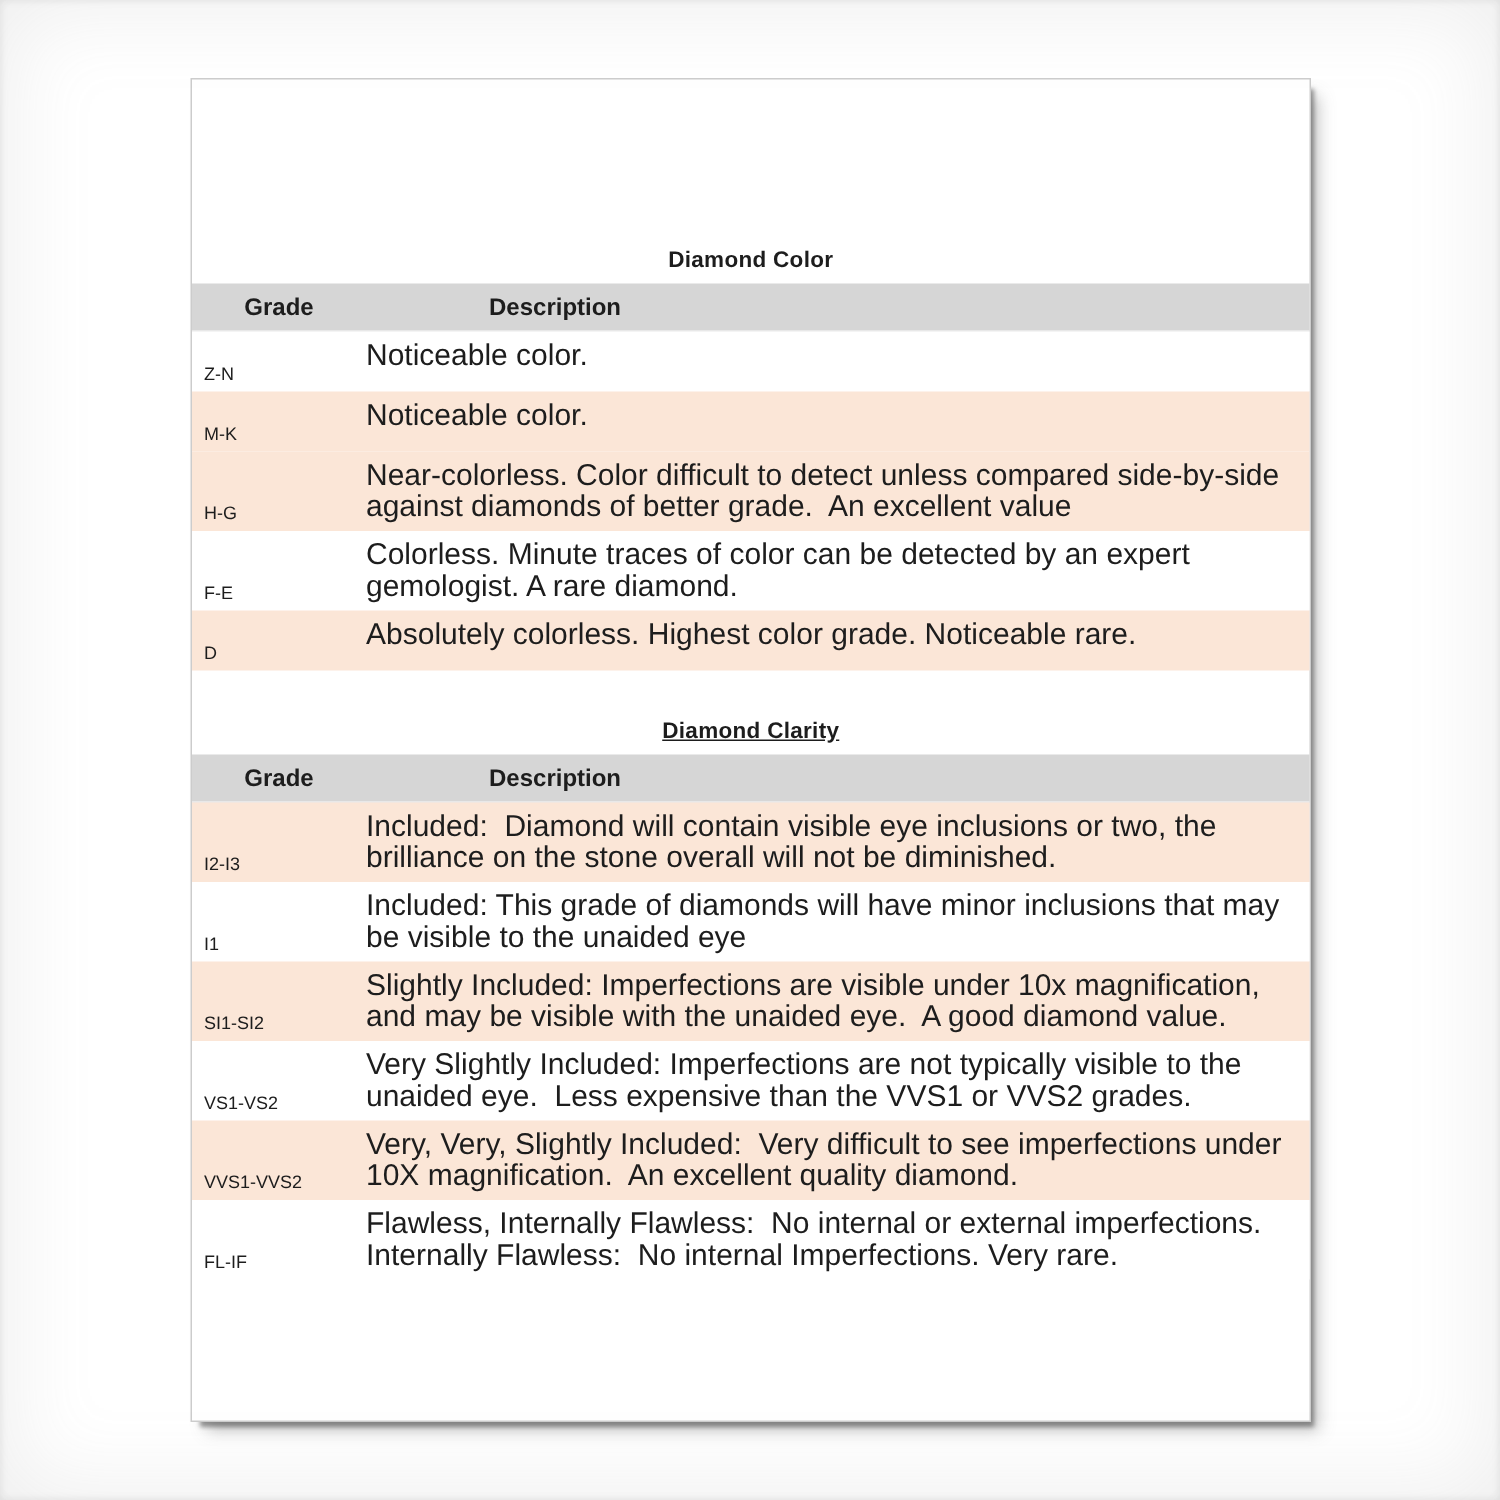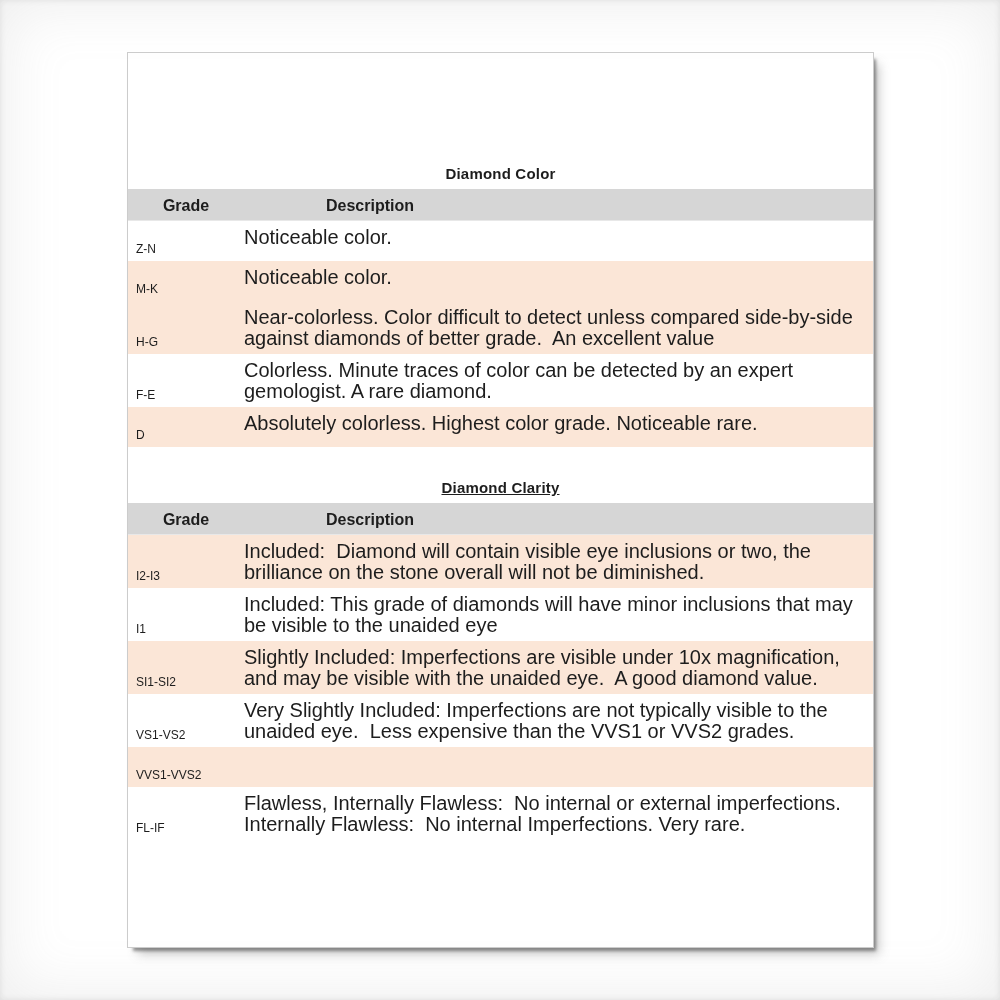--- a/index.html
+++ b/index.html
@@ -132,20 +132,21 @@
     <div class="row shaded">
       <div class="grade-cell">SI1-SI2</div>
       <div class="desc-cell">Slightly Included: Imperfections are visible under 10x magnification, and may be visible with the unaided eye.  A good diamond value.</div>
     </div>
     <div class="row plain">
       <div class="grade-cell">VS1-VS2</div>
       <div class="desc-cell">Very Slightly Included: Imperfections are not typically visible to the unaided eye.  Less expensive than the VVS1 or VVS2 grades.</div>
     </div>
     <div class="row shaded">
       <div class="grade-cell">VVS1-VVS2</div>
+      <div class="desc-cell">Very, Very, Slightly Included:  Very difficult to see imperfections under 10X magnification.  An excellent quality diamond.</div>
     </div>
     <div class="row plain">
       <div class="grade-cell">FL-IF</div>
       <div class="desc-cell">Flawless, Internally Flawless:  No internal or external imperfections.  Internally Flawless:  No internal Imperfections. Very rare.</div>
     </div>
 
   </div>
 </div>
 
 </body></html>

